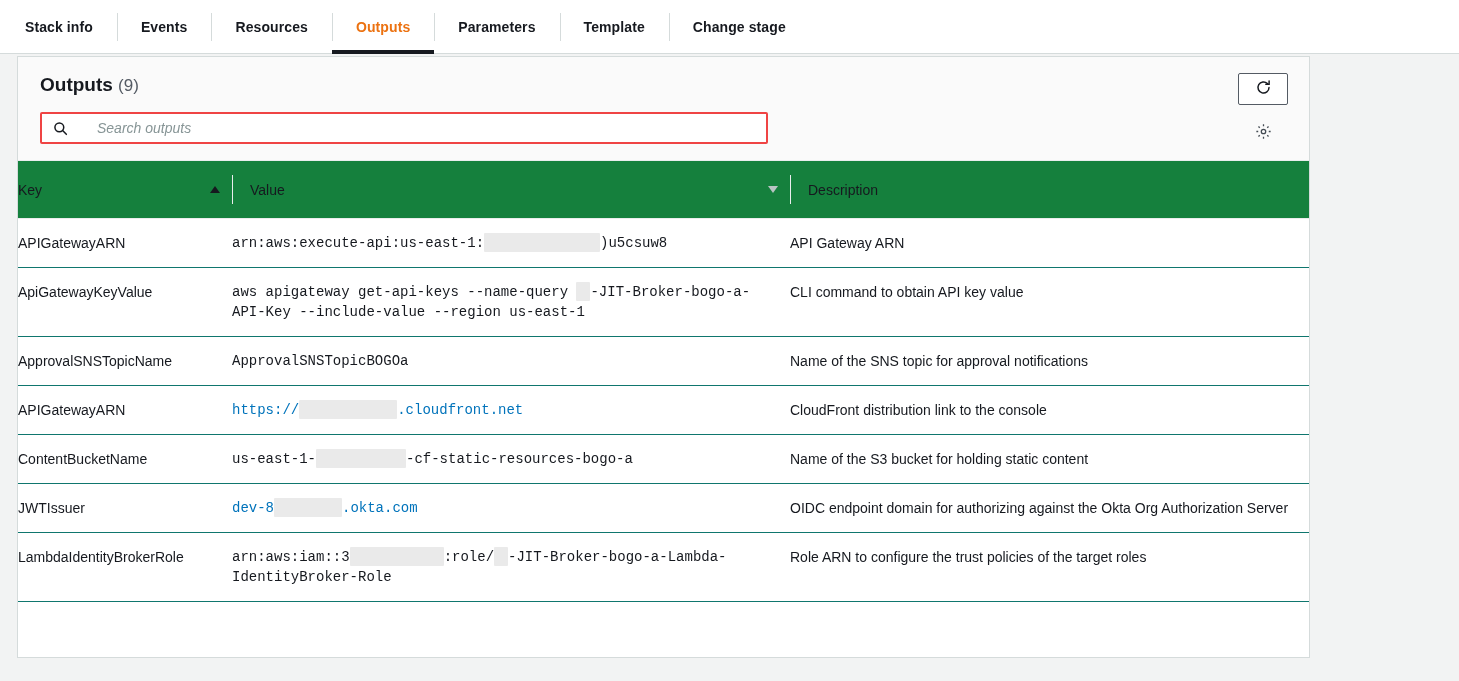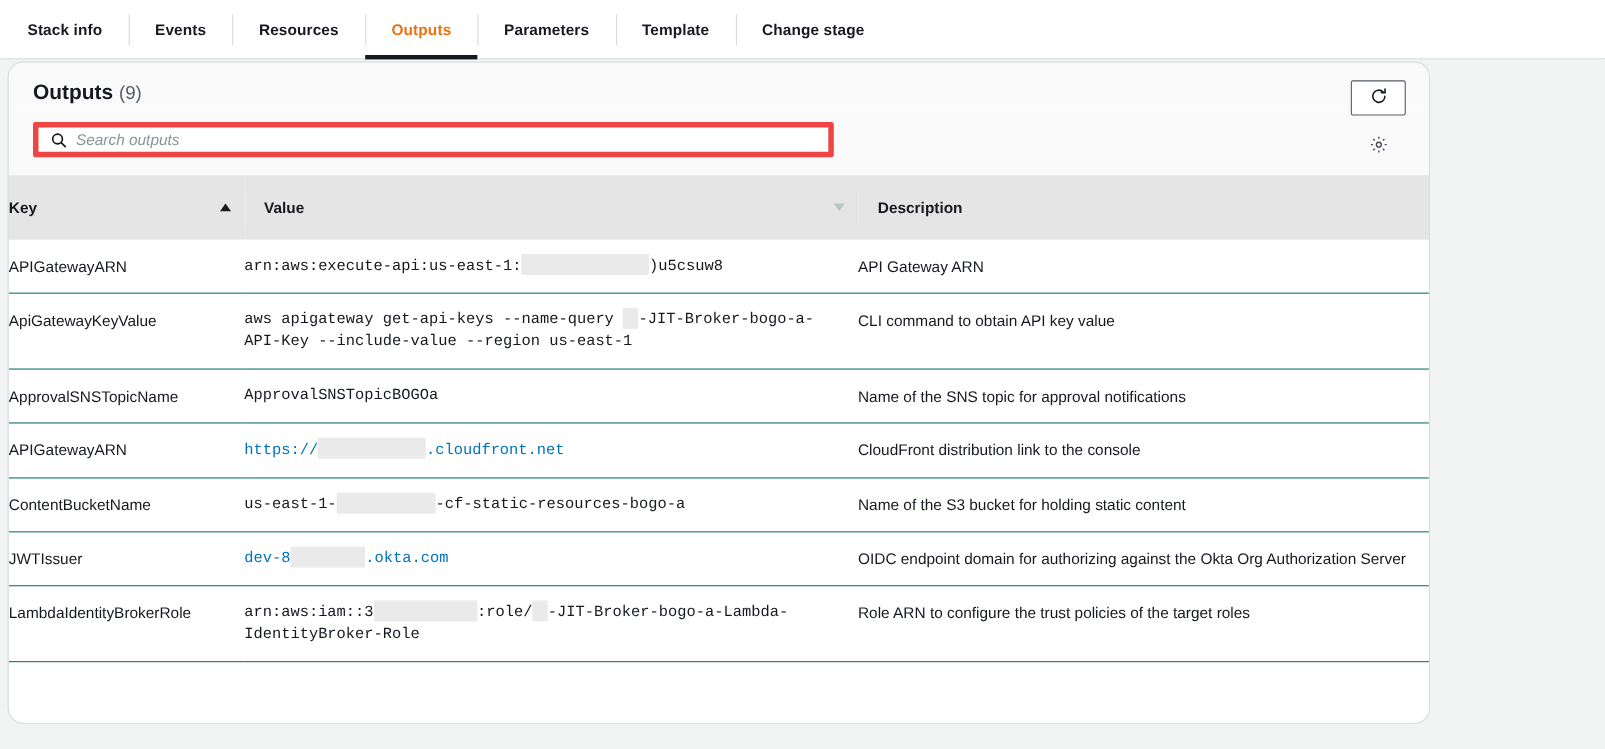--- a/index.html
+++ b/index.html
@@ -61,27 +61,27 @@
     position: absolute;
     left: 0; right: 0; bottom: 0;
     height: 4px;
     background: #16191f;
     z-index: 2;
   }
 
   
   .card {
     position: absolute;
-    left: 7px;
+    left: 17px;
     top: 56px;
     width: 1293px;
     height: 602px;
     background: #ffffff;
     border: 1px solid #d5dbdb;
-    border-radius: 14px;
+    border-radius: 0;
     overflow: hidden;
   }
 
   .card-header {
     position: relative;
     padding: 16px 20px 0 22px;
     background: #fafafa;
   }
   .card-title {
     font-size: 19px;
@@ -131,24 +131,25 @@
 
   .search-row {
     padding: 14px 22px 16px 22px;
     background: #fafafa;
   }
   .search-box {
     position: relative;
     width: 728px;
     height: 32px;
     background: #ffffff;
-    border: 5px solid #ef4444;
+    border: 2px solid #ef4444;
     border-radius: 2px;
     display: flex;
     align-items: center;
+    gap: 21px;
   }
   .search-box .s-icon {
     margin-left: 11px;
     margin-right: 8px;
     display: flex;
     flex: 0 0 auto;
   }
   .search-input {
     border: none;
     outline: none;
@@ -167,25 +168,25 @@
   }
 
   
   table.outputs {
     width: 100%;
     border-collapse: collapse;
     table-layout: fixed;
     background: #ffffff;
   }
   table.outputs thead th {
-    background: #e5e5e5;
+    background: #15803d;
     border-top: 1px solid #eaeded;
     border-bottom: 1px solid #eaeded;
     font-size: 14px;
-    font-weight: bold;
+    font-weight: normal;
     color: #16191f;
     text-align: left;
     padding: 10px 0 10px 0;
     height: 58px;
     vertical-align: middle;
     position: relative;
   }
   th.col-key    { width: 214px; padding-left: 22px; }
   th.col-value  { width: 558px; }
   th.col-desc   { width: 548px; }

